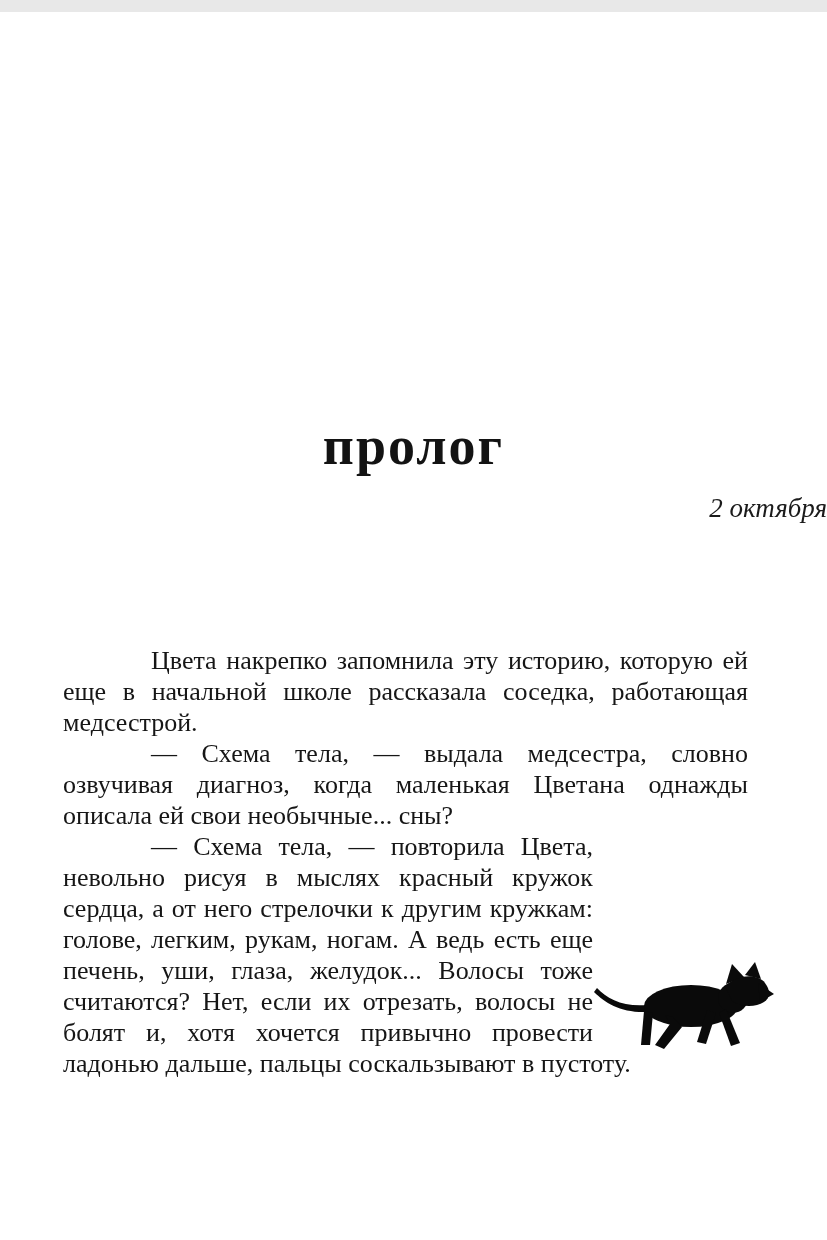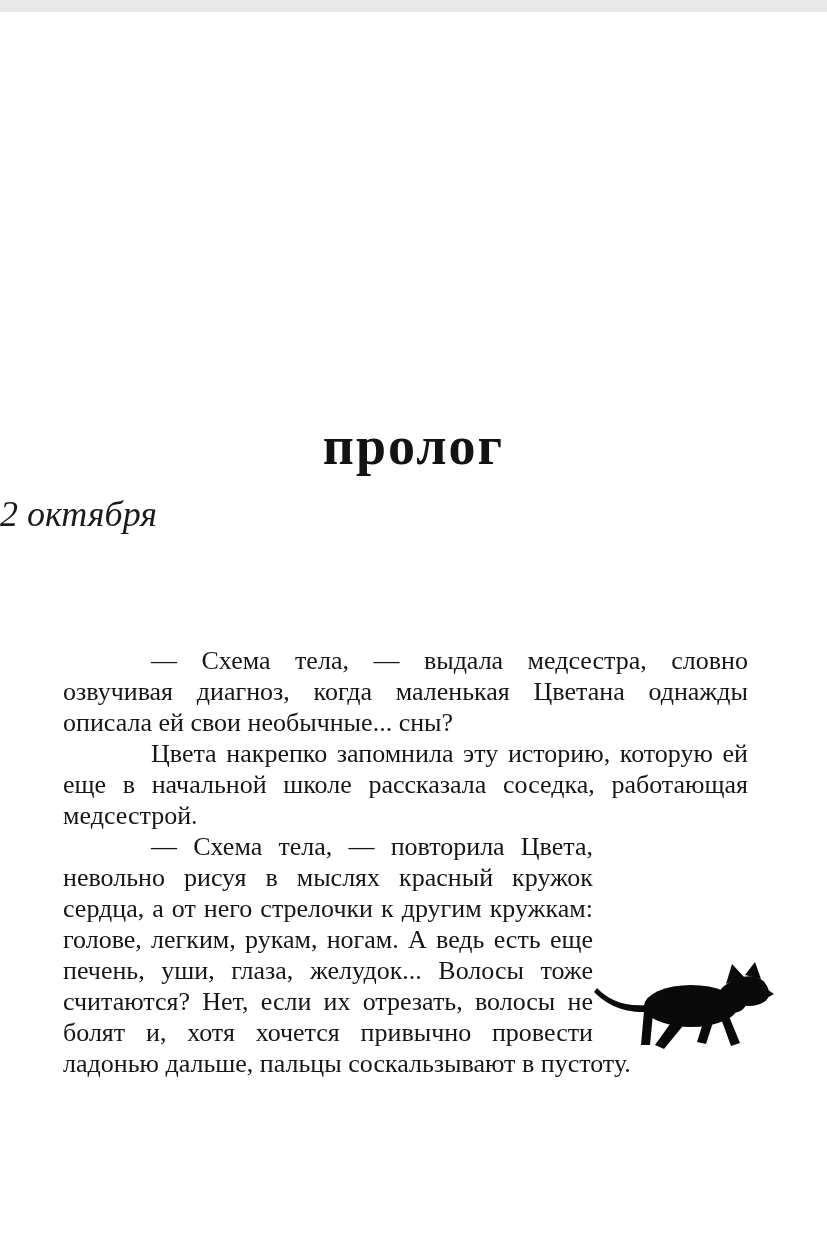--- a/index.html
+++ b/index.html
@@ -26,23 +26,23 @@
     font-size: 54px;
     font-weight: bold;
     letter-spacing: 2px;
     color: #131313;
   }
   .chapter-date {
     position: absolute;
     top: 481px;
     left: 0;
     width: 100%;
-    text-align: left;
+    text-align: right;
     font-style: italic;
-    font-size: 36px;
+    font-size: 27px;
     color: #1b1b1b;
   }
   .body-text {
     position: absolute;
     left: 63px;
     top: 633px;
     width: 685px;
     font-size: 26px;
     line-height: 31px;
     text-align: justify;
@@ -73,23 +73,23 @@
 
 <div class="page">
 
   <div class="chapter-title">пролог</div>
 
   <div class="chapter-date">2 октября</div>
 
   <div class="body-text">
 
 
+    <p>Цвета накрепко запомнила эту историю, которую ей еще в начальной школе рассказала соседка, работающая медсе­строй.</p>
+
     <p>— Схема тела, — выдала медсестра, словно озвучивая ди­агноз, когда маленькая Цветана однажды описала ей свои не­обычные... сны?</p>
-
-    <p>Цвета накрепко запомнила эту историю, которую ей еще в начальной школе рассказала соседка, работающая медсе­строй.</p>
 
     <p>
       <span class="cat-float">
         <svg viewBox="0 0 185 90" xmlns="http://www.w3.org/2000/svg" aria-hidden="true">
           <g fill="#0a0a0a">
 
             <path d="M4 27 C14 38 30 46 54 44 L54 51 C28 52 12 42 1 31 Z"></path>
 
             <ellipse cx="98" cy="45" rx="47" ry="21"></ellipse>
 

